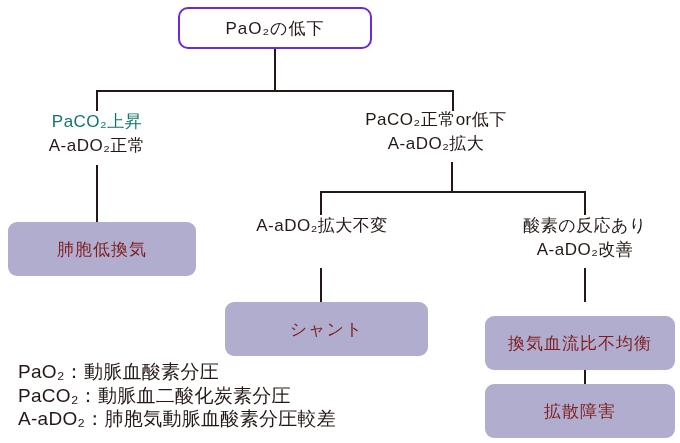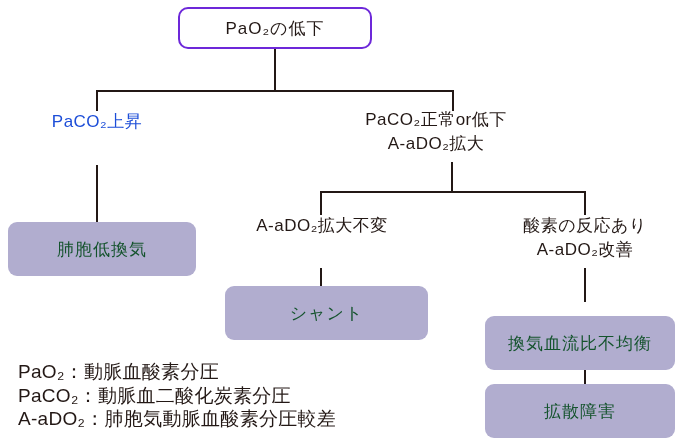--- a/index.html
+++ b/index.html
@@ -31,33 +31,33 @@
     box-sizing:border-box;
   }
   .node-root{
     background:#ffffff;
     border:2px solid #6d28d9;
     border-radius:10px;
   }
   .node-purple{
     background:#b1adcf;
     border-radius:9px;
-    color:#14532d;
+    color:#7f1d1d;
   }
   
   .cond{
     position:absolute;
     text-align:center;
     font-size:17px;
     line-height:24px;
     letter-spacing:0.5px;
     white-space:nowrap;
   }
   .cond span{display:block;}
-  .red{color:#1d4ed8;}
+  .red{color:#0f766e;}
   
   .legend{
     position:absolute;
     left:18px;
     top:360px;
     font-size:19px;
     line-height:23.5px;
     letter-spacing:0.3px;
   }
   .legend div{white-space:nowrap;}
@@ -79,41 +79,42 @@
   <div class="line" style="left:320px;top:268px;width:2px;height:34px;"></div>
   <div class="line" style="left:584px;top:268px;width:2px;height:34px;"></div>
   <div class="line" style="left:584px;top:356px;width:2px;height:28px;"></div>
 
   <div class="node node-root" style="left:178px;top:7px;width:194px;height:42px;">
     <span>PaO₂の低下</span>
   </div>
 
   <div class="cond" style="left:17px;top:110px;width:160px;">
     <span class="red">PaCO₂上昇</span>
+    <span>A-aDO₂正常</span>
   </div>
 
   <div class="cond" style="left:336px;top:108px;width:200px;">
     <span>PaCO₂正常or低下</span>
     <span>A-aDO₂拡大</span>
   </div>
 
   <div class="cond" style="left:222px;top:214px;width:200px;">
     <span>A-aDO₂拡大不変</span>
   </div>
 
   <div class="cond" style="left:485px;top:214px;width:200px;">
     <span>酸素の反応あり</span>
     <span>A-aDO₂改善</span>
   </div>
 
   <div class="node node-purple" style="left:8px;top:222px;width:188px;height:54px;">
     <span>肺胞低換気</span>
   </div>
 
-  <div class="node node-purple" style="left:225px;top:286px;width:203px;height:54px;">
+  <div class="node node-purple" style="left:225px;top:302px;width:203px;height:54px;">
     <span>シャント</span>
   </div>
 
   <div class="node node-purple" style="left:485px;top:316px;width:190px;height:54px;">
     <span>換気血流比不均衡</span>
   </div>
 
   <div class="node node-purple" style="left:485px;top:384px;width:190px;height:54px;">
     <span>拡散障害</span>
   </div>

